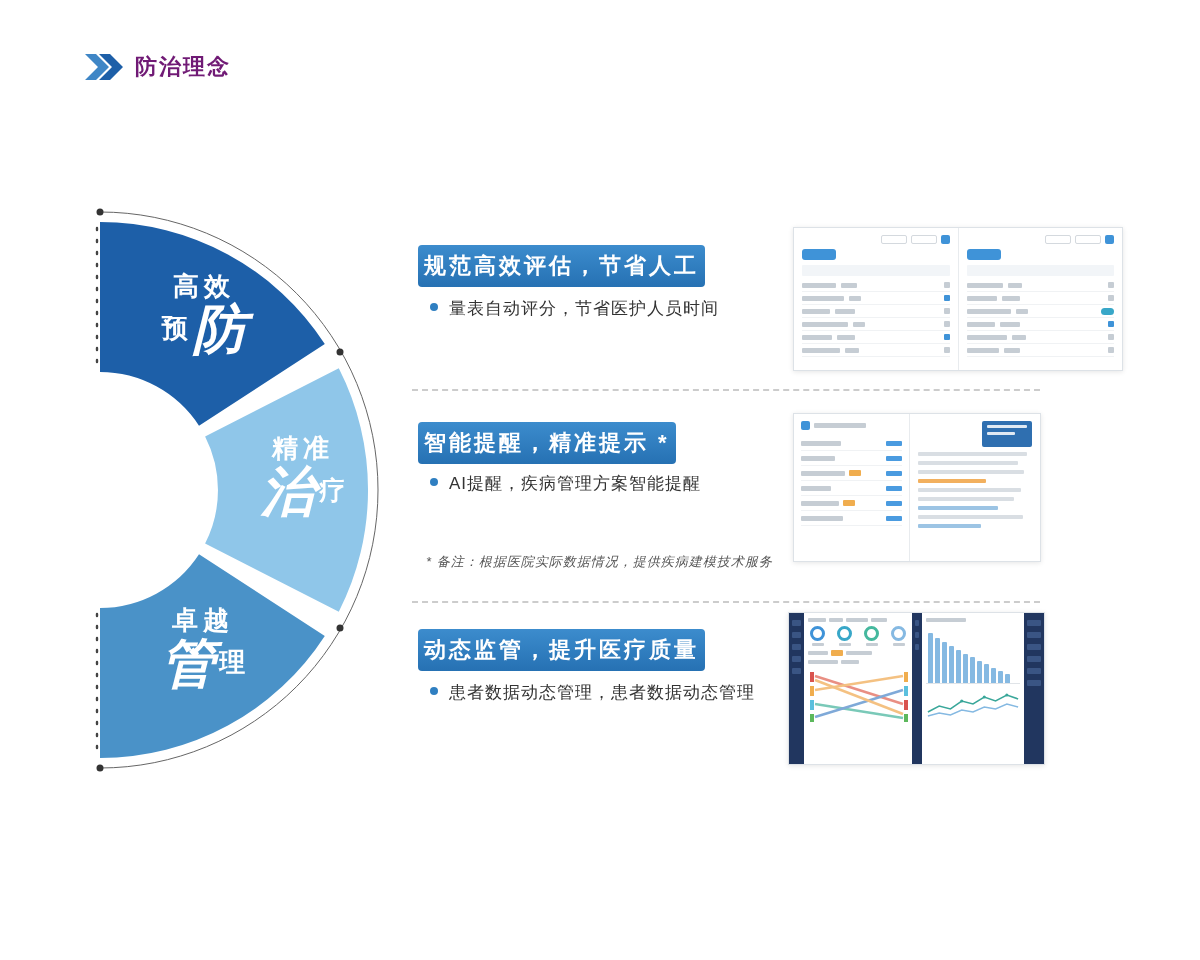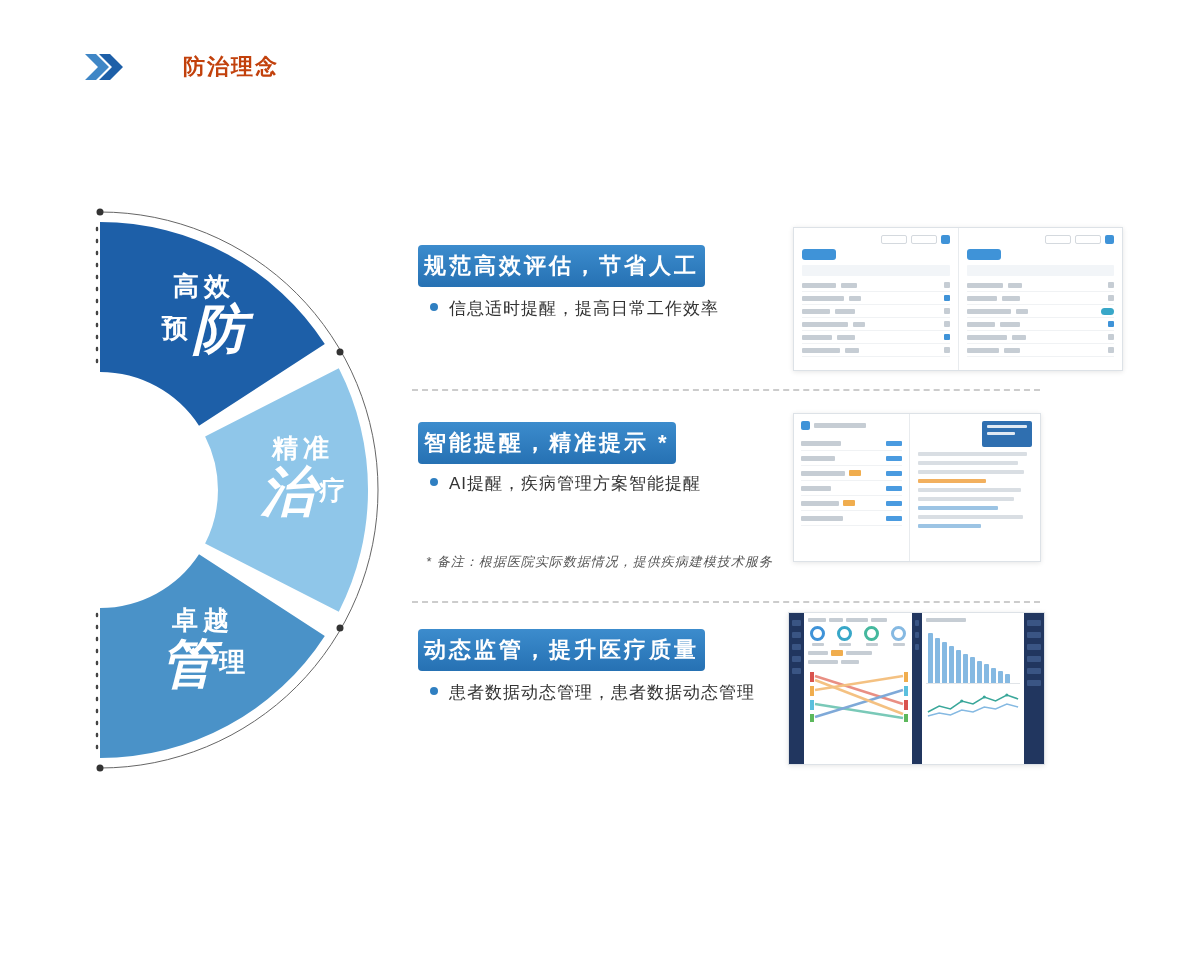--- a/index.html
+++ b/index.html
@@ -2,21 +2,21 @@
 <html><head>
 <meta charset="utf-8">
 <style>
   * { box-sizing: border-box; margin: 0; padding: 0; }
   html,body { background:#fff; }
   body { font-family: "Liberation Sans", sans-serif; }
   #page { position:relative; width:1200px; height:960px; background:#fff; overflow:hidden; }
 
   
   .header { position:absolute; left:85px; top:52px; display:flex; align-items:center; gap:10px; }
-  .header .title { font-size:22px; font-weight:bold; color:#c2410c; letter-spacing:2px;margin-left:48px; }
+  .header .title { font-size:22px; font-weight:bold; color:#701a75; letter-spacing:2px; }
 
   
   .seg-label { position:absolute; color:#fff; text-align:center; line-height:1.15; }
   .seg-label .l1 { font-size:26px; letter-spacing:5px; font-weight:bold; }
   .seg-label .mid { font-size:26px; font-weight:bold; vertical-align:middle; }
   .seg-label .big { font-size:54px; font-weight:bold; font-style:italic;
                     font-family:"DejaVu Serif", serif; vertical-align:middle; line-height:1; }
 
   
   .banner { position:absolute; display:inline-block; padding:6px 6px; border-radius:4px;
@@ -124,21 +124,21 @@
   <div class="seg-label" style="left:146px;top:606px;width:114px">
     <div class="l1">卓越</div>
     <div>
       <span class="big">管</span>
       <span class="mid">理</span>
     </div>
   </div>
 
   <div class="banner" style="left:418px;top:245px">规范高效评估，节省人工</div>
   <div class="bullets" style="top:297px">
-    <div class="bullet">信息适时提醒，提高日常工作效率</div>
+    <div class="bullet">量表自动评分，节省医护人员时间</div>
   </div>
 
   <div class="thumb t1" style="left:793px;top:227px;width:330px;height:144px">
     <div class="panel">
       <div class="srow">
         <div class="inputbox"></div>
         <div class="inputbox"></div>
         <div class="sq-blue"></div>
       </div>
       <div class="btn-blue"></div>

